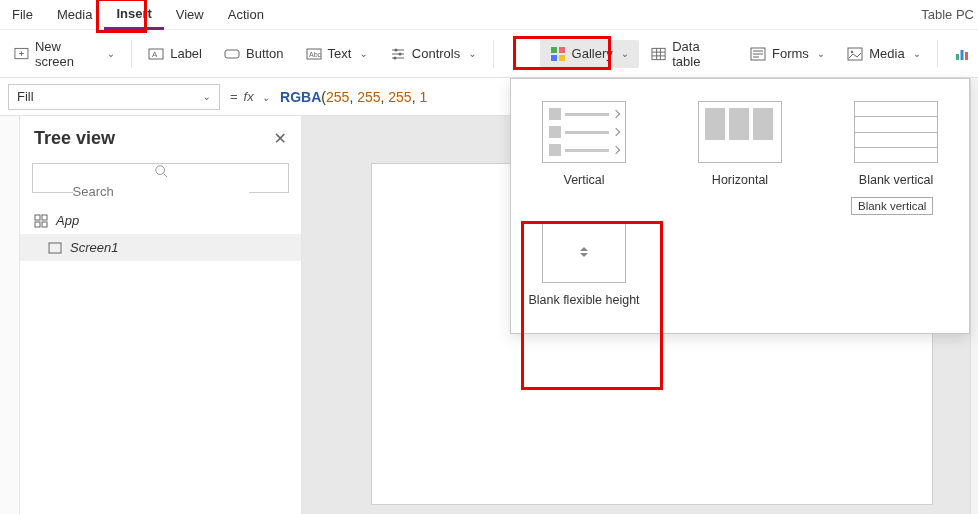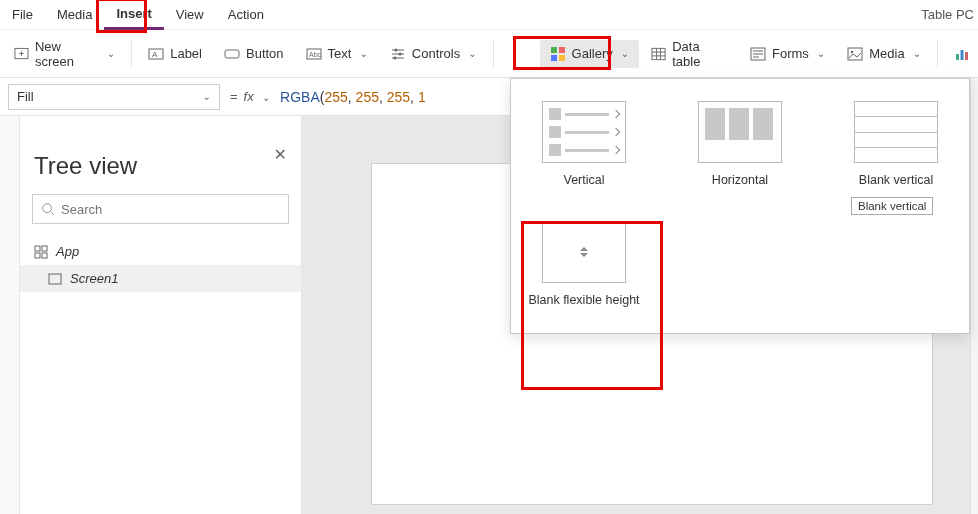--- a/index.html
+++ b/index.html
@@ -24,31 +24,31 @@
 .tool-sep { width: 1px; height: 28px; background: #e5e5e5; margin: 0 4px; }
 .chev { font-size: 10px; color: #666; margin-left: 2px; }
 .tool-icon { display: inline-flex; width: 16px; height: 16px; }
 
 
 .formula-row { display: flex; align-items: center; height: 38px; border-bottom: 1px solid #e1e1e1; padding: 0 8px; gap: 10px; }
 .prop-select { width: 212px; height: 26px; border: 1px solid #ccc; display: flex; align-items: center; padding: 0 8px; font-size: 13px; cursor: pointer; justify-content: space-between; }
 .fx { font-style: italic; color: #555; display: flex; align-items: baseline; gap: 6px; }
 .fx .eq { font-style: normal; }
 .formula { font-family: Consolas, monospace; font-size: 14px; }
-.formula .fn { color: #2b579a; }
+.formula .fn { color: #2b579a; font-weight: bold; }
 .formula .num { color: #b55d00; }
 
 
 .workspace { display: flex; height: calc(514px - 30px - 48px - 38px); position: relative; }
 .leftrail { width: 20px; border-right: 1px solid #e5e5e5; background: #fafafa; }
 .treepanel { width: 282px; border-right: 1px solid #e5e5e5; background: #fff; display: flex; flex-direction: column; }
 .tree-header { display: flex; align-items: center; justify-content: space-between; padding: 12px 14px 6px; }
-.tree-header h2 { font-size: 24px; font-weight: 400; margin-top: 24px; }
+.tree-header h2 { font-size: 18px; font-weight: 700; }
 .close-x { font-size: 16px; color: #666; cursor: pointer; }
-.search-box { margin: 8px 12px; border: 1px solid #ccc; height: 30px; display: flex; align-items: center; padding: 0 8px; gap: 6px; color: #888; }
+.search-box { margin: 8px 12px; border: 1px solid #ccc; height: 30px; display: flex; align-items: center; padding: 0 8px; gap: 6px; color: #888; flex-direction: column; }
 .search-box input { border: none; outline: none; flex: 1; font-size: 13px; }
 .tree-list { padding: 6px 0; font-style: italic; }
 .tree-item { display: flex; align-items: center; gap: 8px; padding: 6px 14px; cursor: pointer; }
 .tree-item.selected { background: #f0f0f0; }
 .tree-item.child { padding-left: 28px; }
 .tree-icon { width: 14px; height: 14px; display: inline-block; }
 
 
 .canvas { flex: 1; background: #e8e8e8; position: relative; }
 .artboard { position: absolute; top: 48px; left: 70px; width: 560px; height: 340px; background: #fff; box-shadow: 0 0 0 1px #d0d0d0; }

